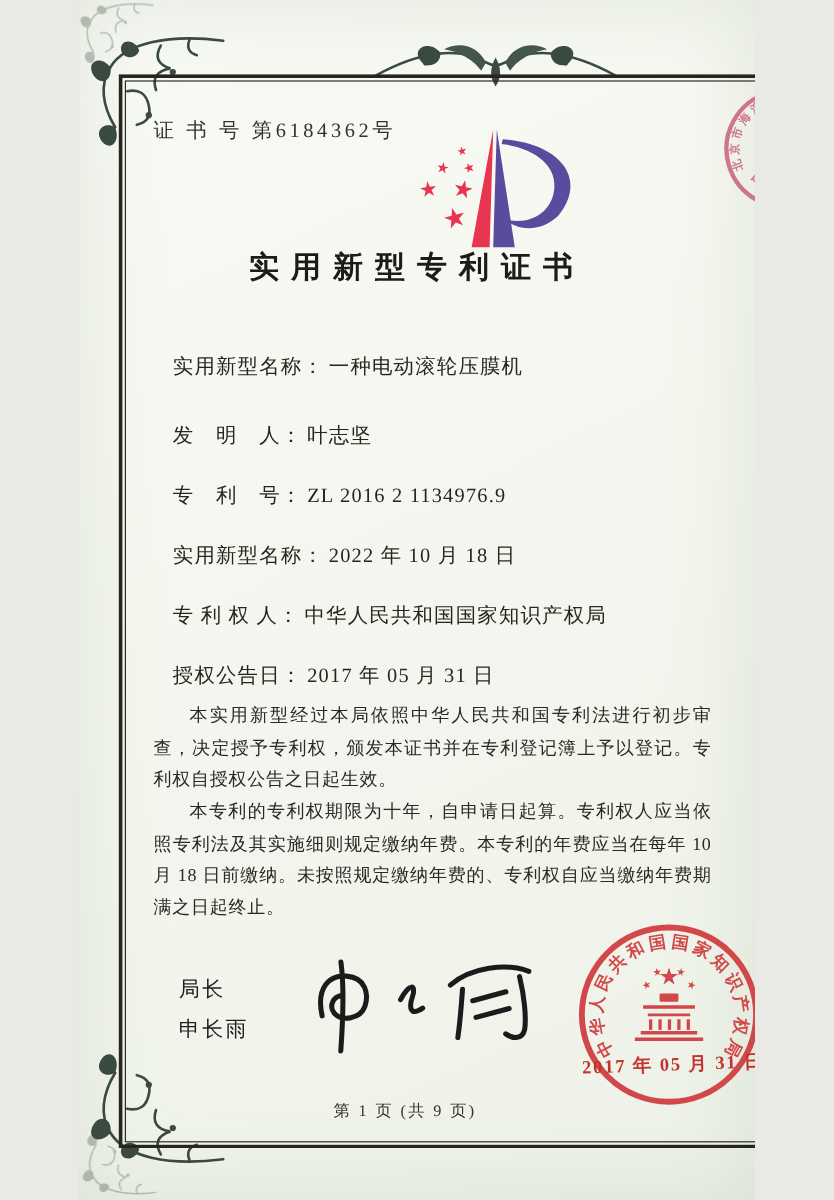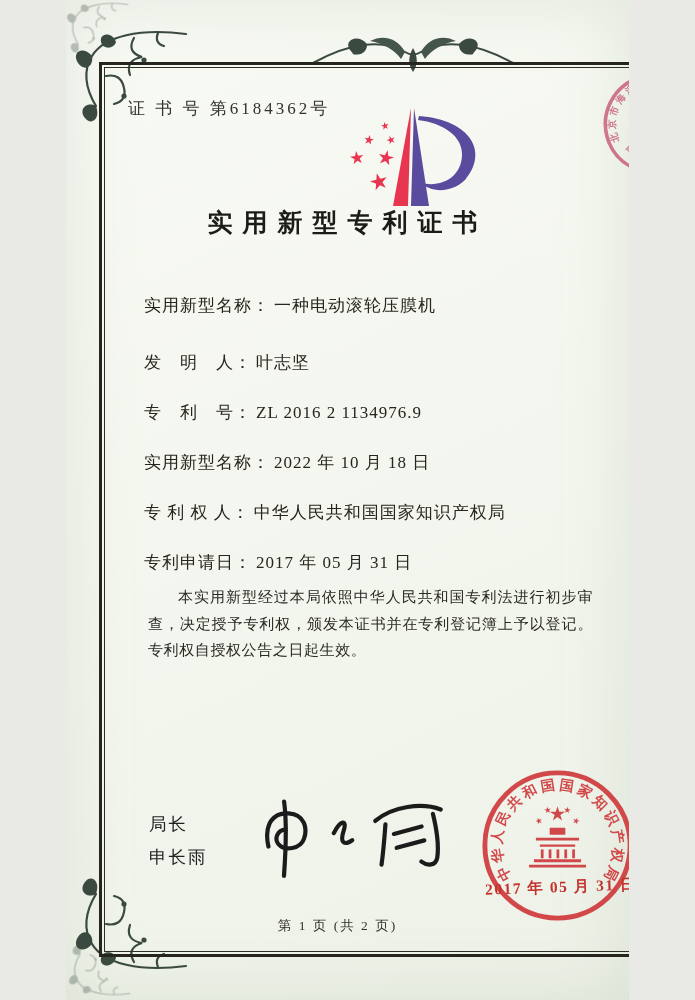--- a/index.html
+++ b/index.html
@@ -25,21 +25,21 @@
   .logo{position:absolute;left:257px;top:94px;width:180px;height:114px;}
   .title{
     position:absolute;left:0;right:0;top:206px;text-align:center;
     font-size:25px;font-weight:700;letter-spacing:10px;color:#1b1b17;
   }
   .fields{position:absolute;left:78px;top:0;width:540px;}
   .field-row{position:absolute;left:0;font-size:17px;letter-spacing:1px;white-space:nowrap;color:#29292３;}
   .field-row .f-label{color:#26261f;}
   .field-row .f-value{margin-left:4px;color:#26261f;}
   .r1{top:294px}.r2{top:351px}.r3{top:401px}.r4{top:451px}.r5{top:501px}.r6{top:551px}
-  .body-text{position:absolute;left:62px;right:36px;top:584px;margin-left:20px;}
+  .body-text{position:absolute;left:62px;right:36px;top:584px;}
   .body-text p{
     margin:0;padding:0;text-indent:2em;font-size:15px;line-height:1.78;
     letter-spacing:.6px;text-align:justify;color:#2a2a24;
   }
   .signer{position:absolute;left:83px;top:808px;font-size:17.5px;line-height:33px;letter-spacing:2px;color:#222;}
   .signature{position:absolute;left:172px;top:786px;width:235px;height:100px;}
   .seal{position:absolute;left:413px;top:767px;width:157px;height:157px;opacity:.92;}
   .seal-date{
     position:absolute;left:419px;top:876px;width:210px;font-size:15.5px;letter-spacing:1.5px;
     color:#c3332e;transform:rotate(-2deg);white-space:nowrap;font-weight:600;
@@ -139,26 +139,27 @@
     <div class="field-row r3">
       <span class="f-label">专　利　号：</span><span class="f-value">ZL 2016 2 1134976.9</span>
     </div>
     <div class="field-row r4">
       <span class="f-label">实用新型名称：</span><span class="f-value">2022 年 10 月 18 日</span>
     </div>
     <div class="field-row r5">
       <span class="f-label">专 利 权 人：</span><span class="f-value">中华人民共和国国家知识产权局</span>
     </div>
     <div class="field-row r6">
-      <span class="f-label">专利申请日：</span><span class="f-value">2017 年 05 月 31 日</span>
+      <span class="f-label">授权公告日：</span><span class="f-value">2017 年 05 月 31 日</span>
     </div>
   </div>
 
   <div class="body-text">
     <p>本实用新型经过本局依照中华人民共和国专利法进行初步审查，决定授予专利权，颁发本证书并在专利登记簿上予以登记。专利权自授权公告之日起生效。</p>
+    <p>本专利的专利权期限为十年，自申请日起算。专利权人应当依照专利法及其实施细则规定缴纳年费。本专利的年费应当在每年 10 月 18 日前缴纳。未按照规定缴纳年费的、专利权自应当缴纳年费期满之日起终止。</p>
   </div>
 
   <div class="signer">
     <div>局长</div>
     <div>申长雨</div>
   </div>
 
   <svg class="signature" viewBox="0 0 235 100">
     <g fill="none" stroke="#1b1b1b" stroke-width="4.2" stroke-linecap="round" stroke-linejoin="round" transform="rotate(-3 117 50)">
       <path d="M30,56 C26,32 38,22 52,24 C68,26 70,40 66,50 C62,60 46,62 40,54 C36,48 40,40 48,40"></path>
@@ -208,15 +209,15 @@
         <textPath href="#taxTop" textLength="150" lengthAdjust="spacing">北京市海淀区地方税务局</textPath>
       </text>
       <text font-size="10" fill="#c9607a" font-weight="700" font-family="'Liberation Serif','DejaVu Serif',serif">
         <textPath href="#taxBottom" textLength="92" lengthAdjust="spacing">国家知识产权局</textPath>
       </text>
       <text x="60" y="56" text-anchor="middle" font-size="11.5" fill="#c9607a" font-weight="700" font-family="'Liberation Serif','DejaVu Serif',serif">印 花 税</text>
       <text x="60" y="73" text-anchor="middle" font-size="11.5" fill="#c9607a" font-weight="700" font-family="'Liberation Serif','DejaVu Serif',serif">代扣专用章</text>
     </g>
   </svg>
 
-  <div class="footer">第 1 页 (共 2 页)</div>
+  <div class="footer">第 1 页 (共 9 页)</div>
 
 </div>
 
 </body></html>

